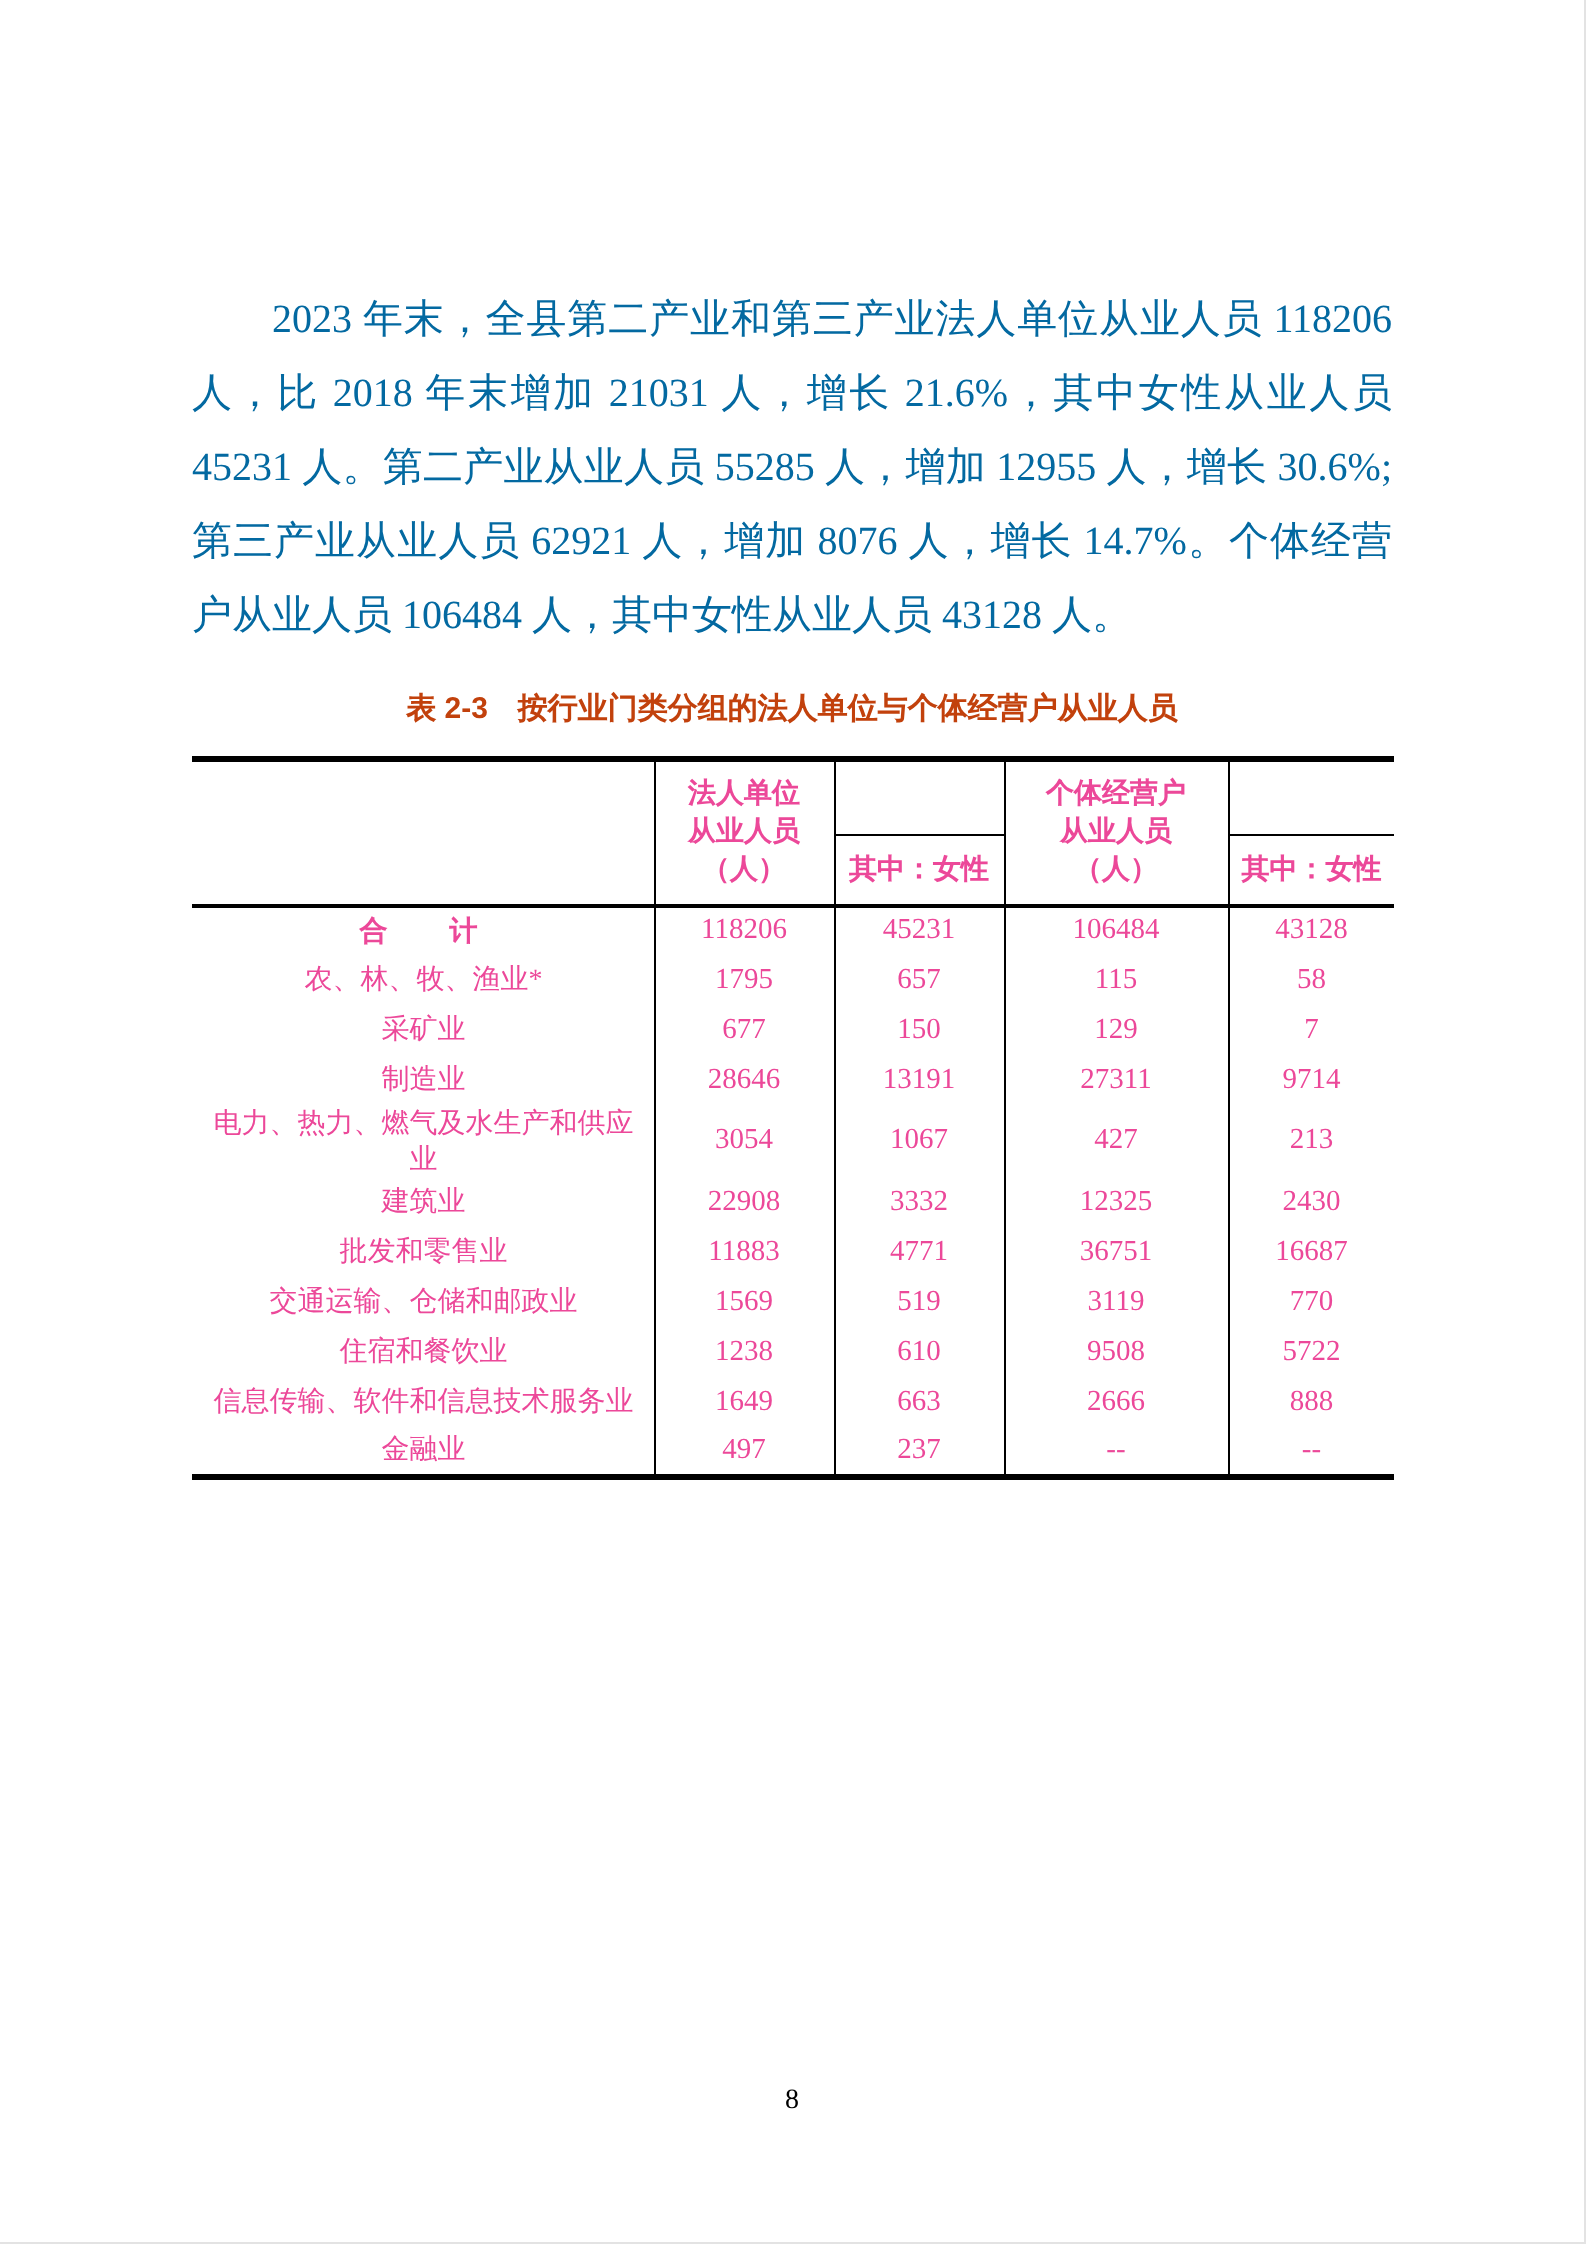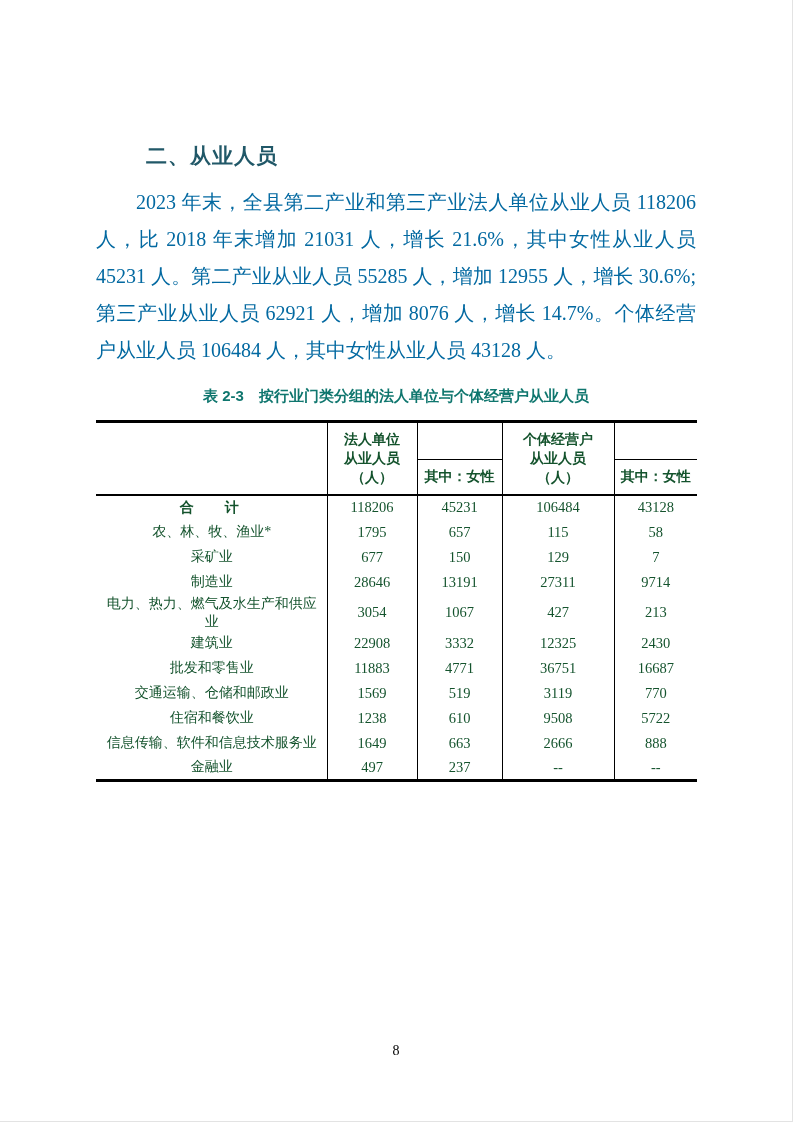--- a/index.html
+++ b/index.html
@@ -31,33 +31,33 @@
     line-height: 37px;
     color: #0369a1;
     text-align: justify;
     text-indent: 2em;
   }
 
   .table-caption {
     font-family: "Liberation Sans", sans-serif;
     font-size: 15px;
     font-weight: bold;
-    color: #0f766e;
+    color: #c2410c;
     text-align: center;
     margin-top: 18px;
     margin-bottom: 14px;
   }
 
   table.ptable {
     width: 601px;
     border-collapse: collapse;
     table-layout: fixed;
     border-top: 3px solid #000;
     border-bottom: 3px solid #000;
-    color: #14532d;
+    color: #ec4899;
     font-size: 14.5px;
   }
   .ptable th, .ptable td { padding: 0 3px; }
   .ptable .c2, .ptable .c3, .ptable .c4, .ptable .c5 { border-left: 1px solid #000; }
 
   .ptable thead th {
     font-weight: bold;
     text-align: center;
     vertical-align: middle;
     font-size: 14px;
@@ -82,21 +82,20 @@
     font-size: 14px;
     color: #000;
   }
 </style>
 </head>
 <body>
 
 <div class="page">
   <div class="content">
 
-    <div class="heading">二、从业人员</div>
 
     <div class="para">2023 年末，全县第二产业和第三产业法人单位从业人员 118206 人，比 2018 年末增加 21031 人，增长 21.6%，其中女性从业人员 45231 人。第二产业从业人员 55285 人，增加 12955 人，增长 30.6%; 第三产业从业人员 62921 人，增加 8076 人，增长 14.7%。个体经营户从业人员 106484 人，其中女性从业人员 43128 人。</div>
 
     <div class="table-caption">表 2-3　按行业门类分组的法人单位与个体经营户从业人员</div>
 
     <table class="ptable">
       <colgroup>
         <col style="width:231px">
         <col style="width:90px">
         <col style="width:85px">

